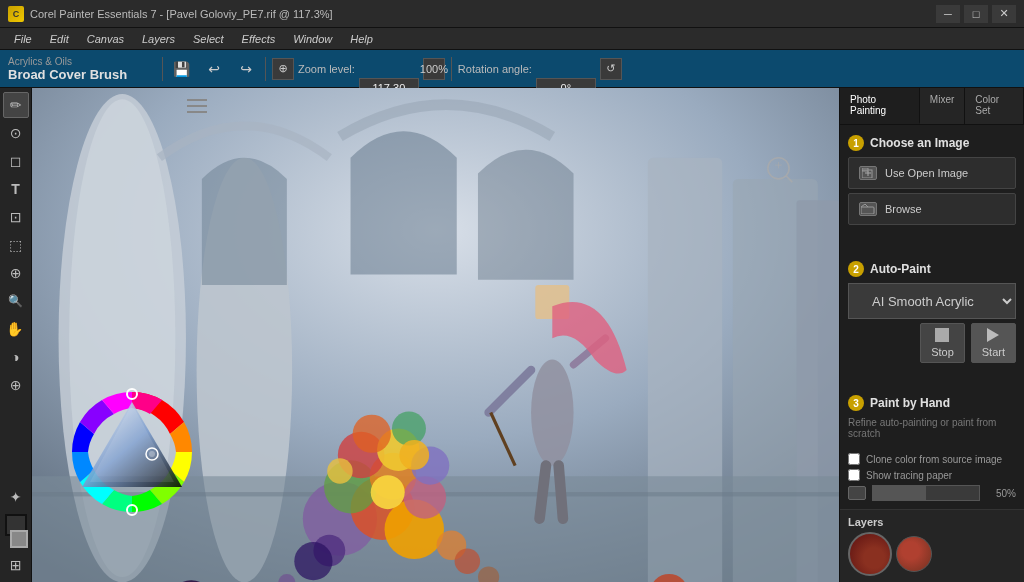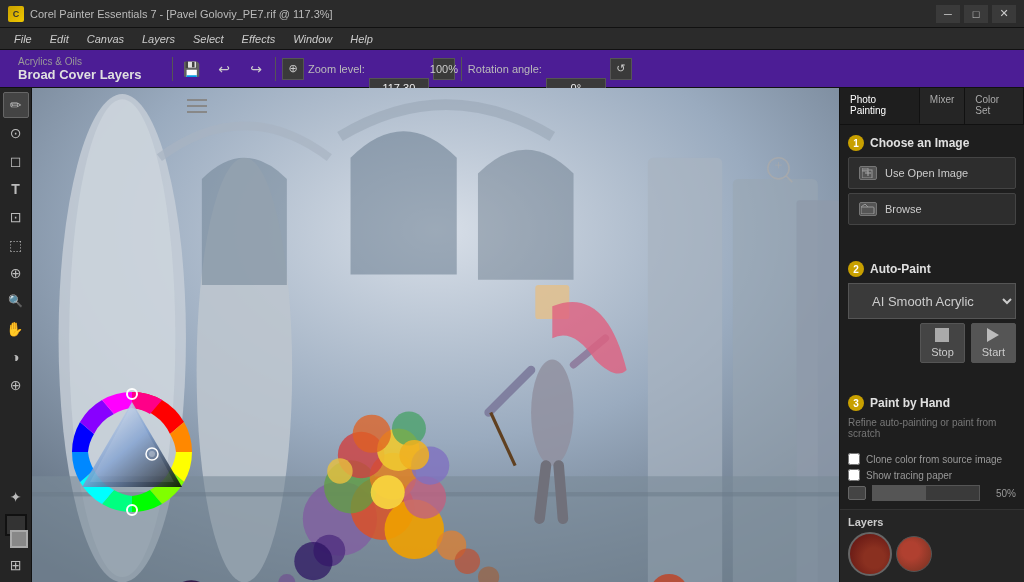--- a/index.html
+++ b/index.html
@@ -55,24 +55,24 @@
       padding: 2px 8px;
       font-size: 11px;
       color: #ccc;
       cursor: pointer;
       border-radius: 2px;
     }
 
     
     .toolbar {
       height: 38px;
-      background: #4c1d95;
-      display: flex;
-      align-items: center;
-      padding: 0 18px;
+      background: #0c4a6e;
+      display: flex;
+      align-items: center;
+      padding: 0 8px;
       gap: 6px;
       border-bottom: 1px solid #111;
     }
     .brush-info {
       display: flex;
       flex-direction: column;
       align-items: flex-start;
       margin-right: 8px;
       min-width: 140px;
     }
@@ -409,21 +409,21 @@
   <span class="menu-item">Layers</span>
   <span class="menu-item">Select</span>
   <span class="menu-item">Effects</span>
   <span class="menu-item">Window</span>
   <span class="menu-item">Help</span>
 </div>
 
 <div class="toolbar">
   <div class="brush-info">
     <span class="brush-category">Acrylics &amp; Oils</span>
-    <span class="brush-name">Broad Cover Layers</span>
+    <span class="brush-name">Broad Cover Brush</span>
   </div>
   <div class="toolbar-separator"></div>
   <button class="toolbar-btn">💾</button>
   <button class="toolbar-btn">↩</button>
   <button class="toolbar-btn">↪</button>
   <div class="toolbar-separator"></div>
   <div class="toolbar-control">
     <button class="toolbar-icon-btn">⊕</button>
     <span>Zoom level:</span>
     <input class="toolbar-input" type="text" value="117.30" style="">

